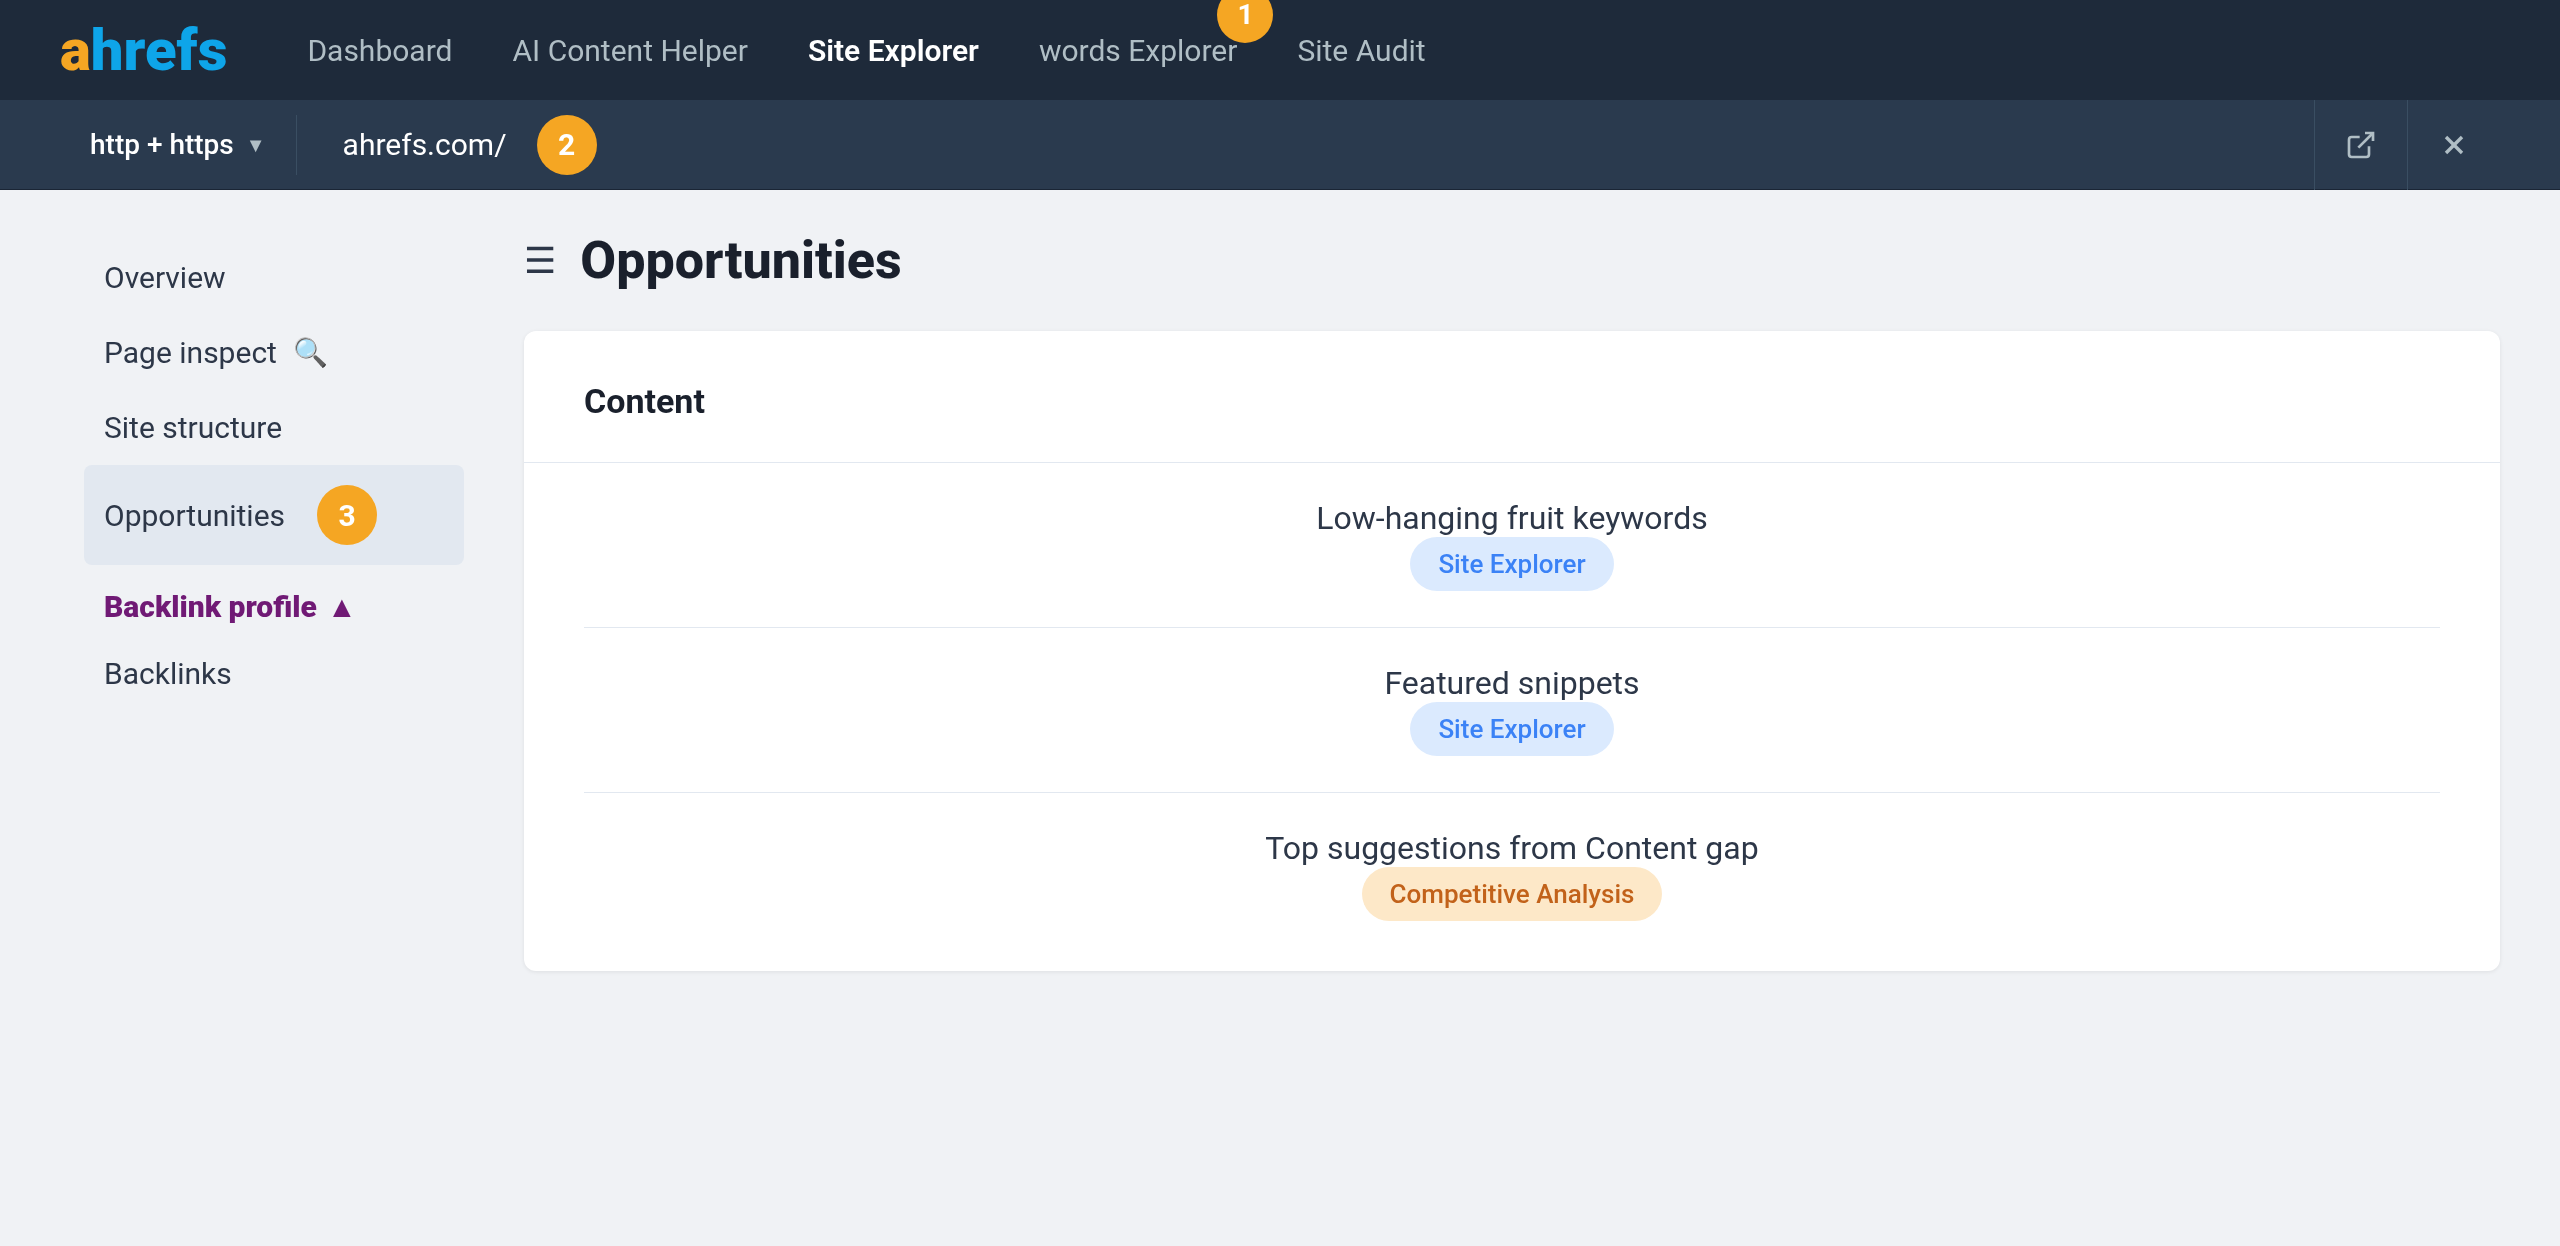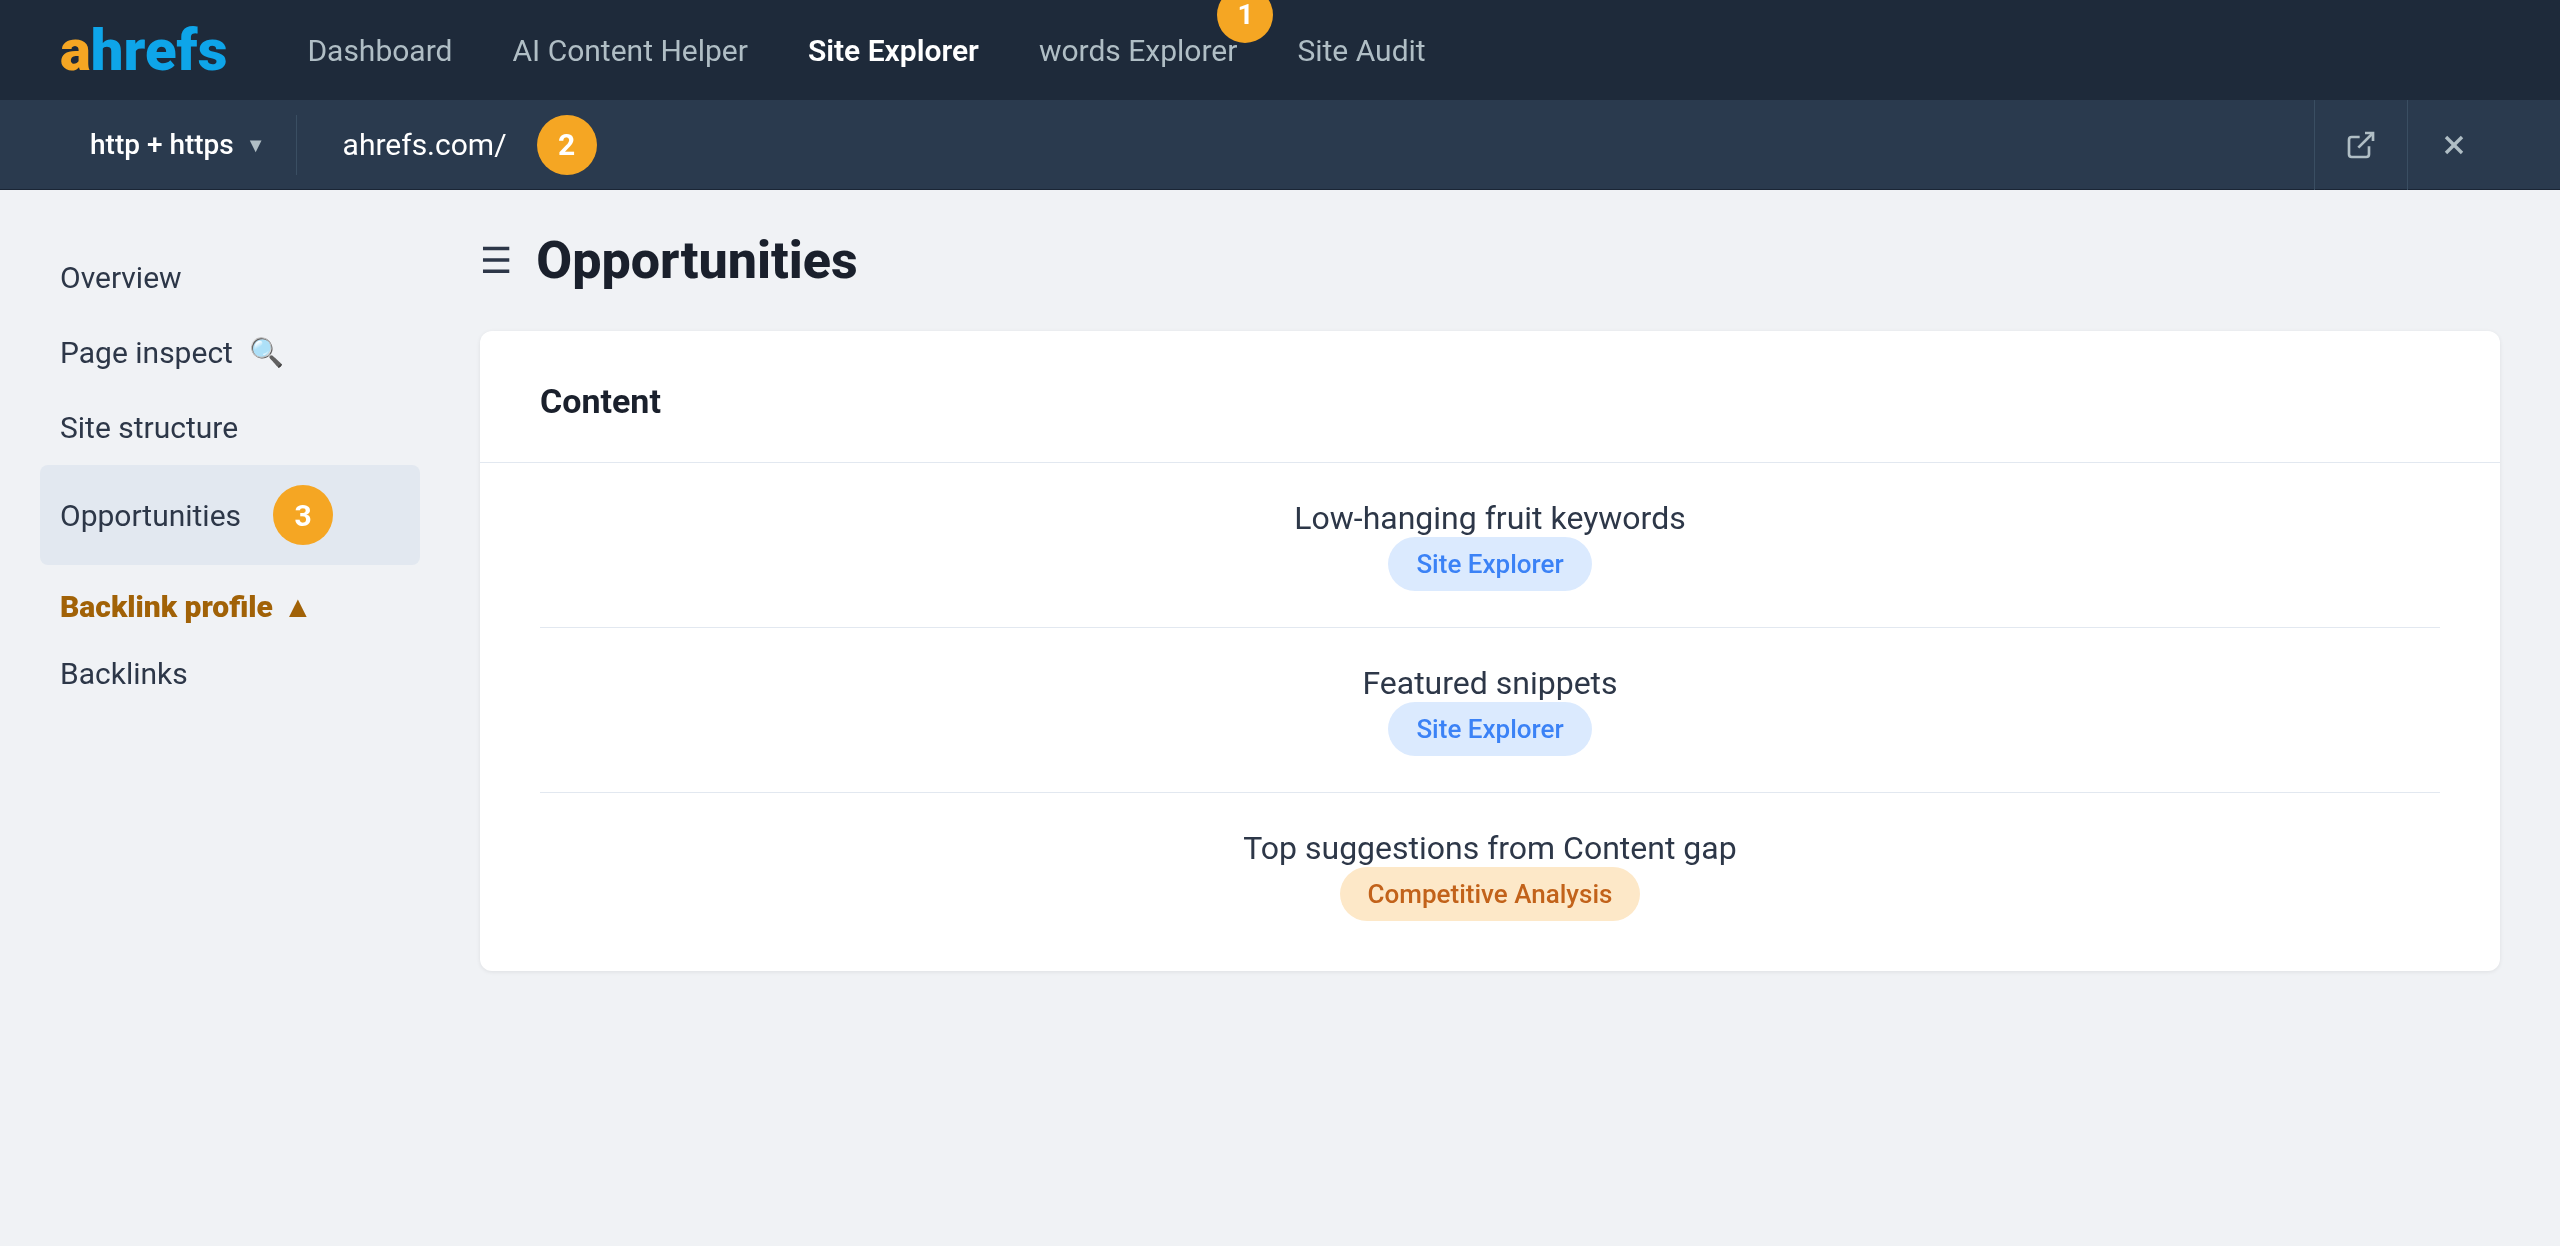--- a/index.html
+++ b/index.html
@@ -156,20 +156,21 @@
       display: flex;
       align-items: center;
       border-left: 1px solid #3a4e62;
     }
 
     
     .main-layout {
       display: flex;
       height: calc(1246px - 190px);
       background: #f0f2f5;
+      padding-left: 44px;
     }
 
     
     .sidebar {
       width: 440px;
       background: #f0f2f5;
       padding: 50px 40px 40px 60px;
       flex-shrink: 0;
     }
 
@@ -191,21 +192,21 @@
     }
 
     .sidebar-item .search-icon {
       font-size: 28px;
       color: #718096;
     }
 
     .sidebar-section-header {
       font-size: 30px;
       font-weight: 700;
-      color: #a16207;
+      color: #701a75;
       padding: 24px 0 12px 0;
       display: flex;
       align-items: center;
       gap: 10px;
     }
 
     .sidebar-badge {
       width: 60px;
       height: 60px;
       background: #f5a623;

